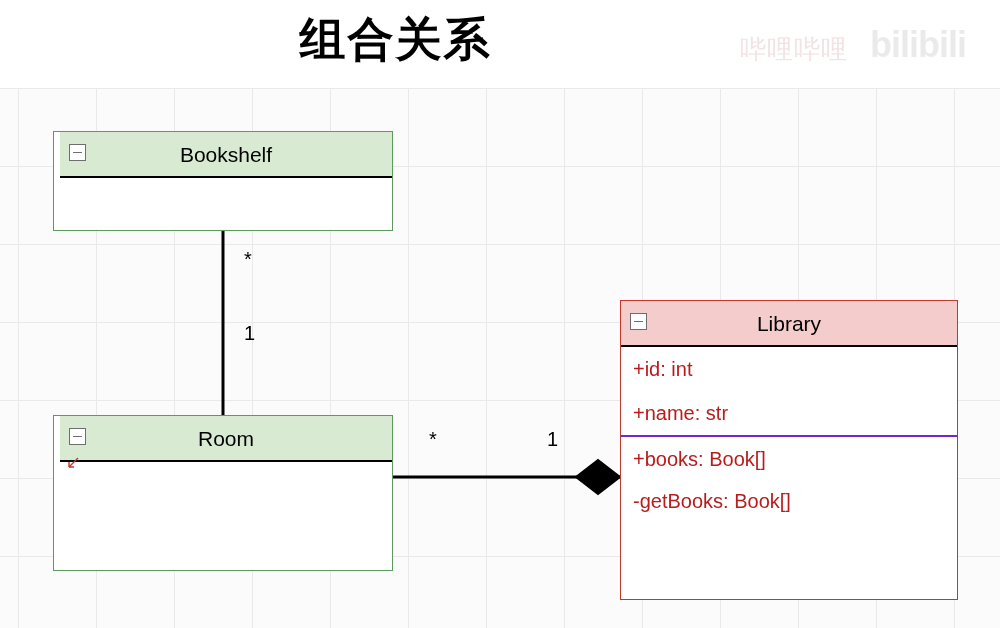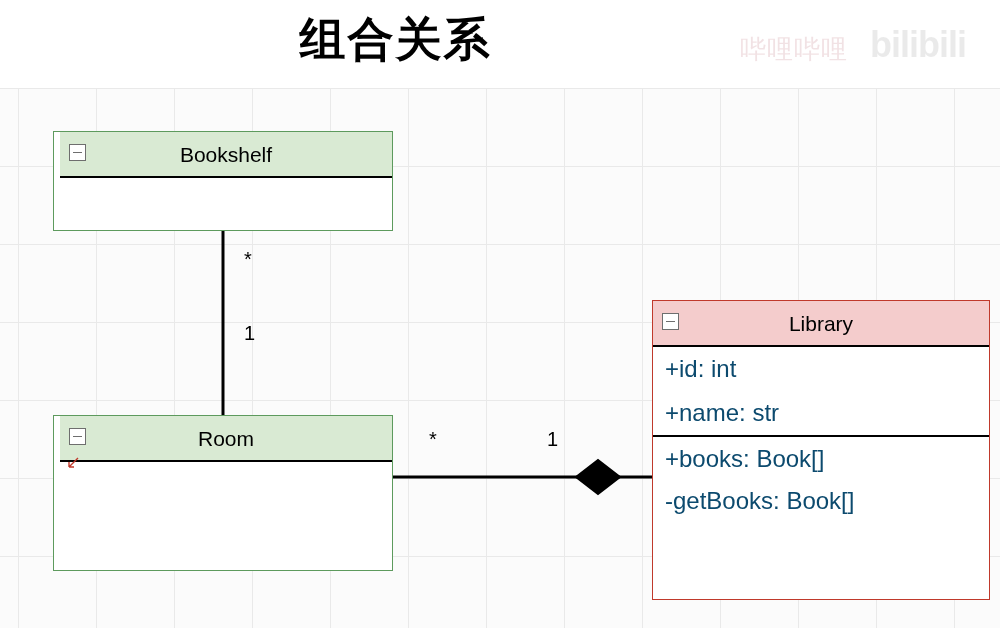--- a/index.html
+++ b/index.html
@@ -75,21 +75,21 @@
   }
 
   
   .uml-box {
     position: absolute;
     box-sizing: border-box;
     border: 1px solid #6b9b6b;
     background: #ffffff;
   }
   .uml-box.green { border-color: #5d9a5d; padding-left: 6px; }
-  .uml-box.red   { border-color: #c0392b; margin-left: 32px; }
+  .uml-box.red   { border-color: #c0392b; }
 
   .uml-header {
     position: relative;
     box-sizing: border-box;
     height: 46px;
     line-height: 46px;
     text-align: center;
     font-size: 21px;
     color: #000000;
     border-bottom: 2px solid #000000;
@@ -114,28 +114,28 @@
     top: 7px;
     width: 9px;
     height: 1px;
     background: #6e6e6e;
   }
 
   .uml-body { position: relative; }
   .uml-row {
     box-sizing: border-box;
     padding-left: 12px;
-    font-size: 24px;
-    color: #0c4a6e;
+    font-size: 20px;
+    color: #b91c1c;
     height: 44px;
     line-height: 44px;
     white-space: nowrap;
   }
   .uml-sep {
-    border-top: 2px solid #000000;
+    border-top: 2px solid #6d28d9;
   }
 
   
   #room-cursor-mark {
     position: absolute;
     left: 66px;
     top: 368px;
     width: 16px;
     height: 16px;
     pointer-events: none;

